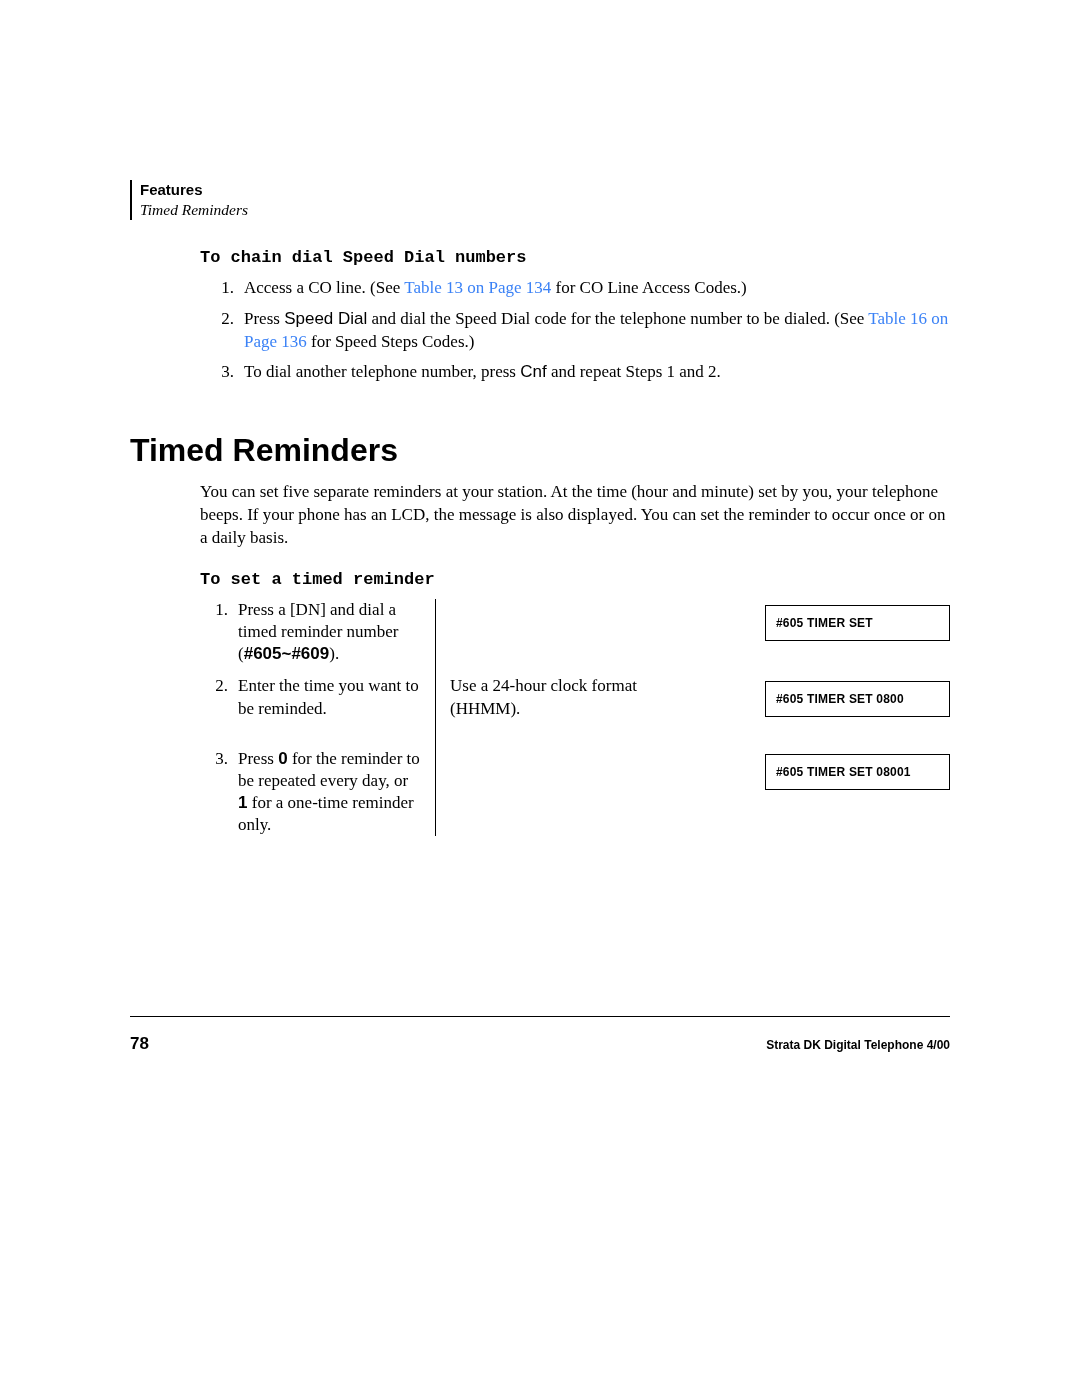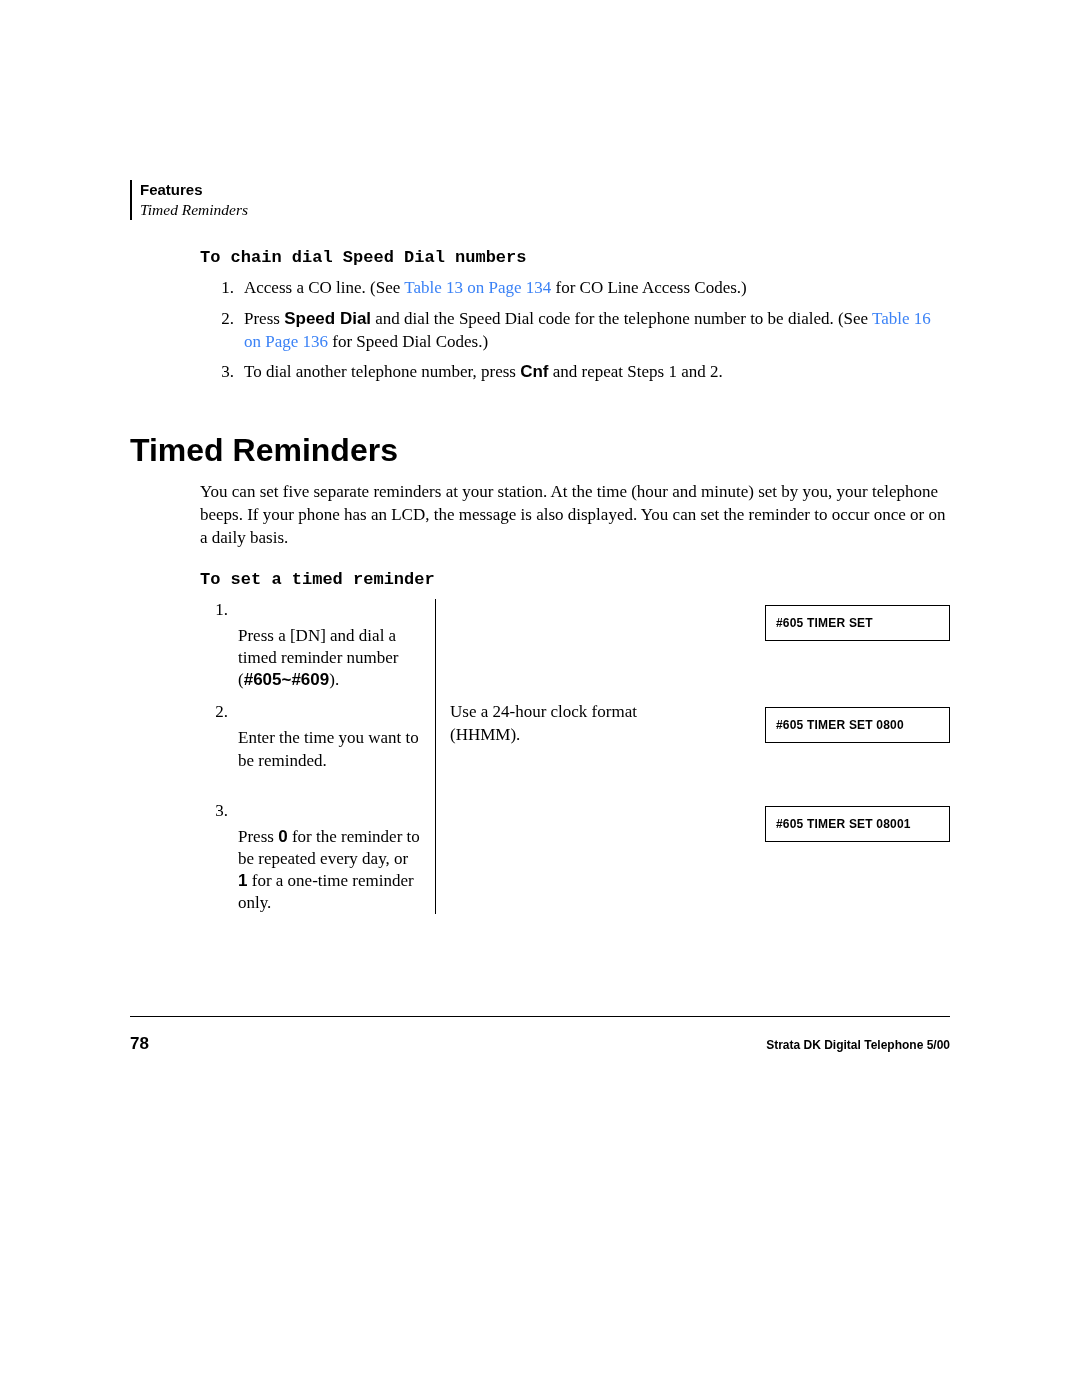--- a/index.html
+++ b/index.html
@@ -56,21 +56,21 @@
     padding-right: 10px;
   }
   .li .txt {
     flex: 1;
   }
   .link {
     color: #3b82f6;
   }
   .keycap {
     font-family: Arial, Helvetica, sans-serif;
-    font-weight: 700;
+    font-weight: 400;
   }
   .section-title {
     font-family: Arial, Helvetica, sans-serif;
     font-weight: bold;
     font-size: 32px;
     margin: 48px 0 12px 0;
   }
   .body-para {
     margin-left: 70px;
     font-size: 17px;
@@ -93,21 +93,21 @@
     font-size: 17px;
     line-height: 1.3;
     display: flex;
   }
   .col-left .num {
     width: 28px;
     flex: 0 0 28px;
     text-align: right;
     padding-right: 10px;
   }
-  .col-left .txt { flex: 1; margin-top: 26px; }
+  .col-left .txt { flex: 1; }
   .divider {
     width: 1px;
     background: #000;
     align-self: stretch;
   }
   .col-mid {
     width: 220px;
     flex: 0 0 220px;
     padding: 0 14px;
     box-sizing: border-box;
@@ -181,21 +181,21 @@
   <div class="ol">
     <div class="li">
       <div class="num">1.</div>
       <div class="txt">
         <span>Access a CO line. (See </span><span class="link">Table 13 on Page 134</span><span> for CO Line Access Codes.)</span>
       </div>
     </div>
     <div class="li">
       <div class="num">2.</div>
       <div class="txt">
-        <span>Press </span><span class="keycap">Speed Dial</span><span> and dial the Speed Dial code for the telephone number to be dialed. (See </span><span class="link">Table 16 on Page 136</span><span> for Speed Dial Codes.)</span>
+        <span>Press </span><span class="keycap">Speed Dial</span><span> and dial the Speed Dial code for the telephone number to be dialed. (See </span><span class="link">Table 16 on Page 136</span><span> for Speed Steps Codes.)</span>
       </div>
     </div>
     <div class="li">
       <div class="num">3.</div>
       <div class="txt">
         <span>To dial another telephone number, press </span><span class="keycap">Cnf</span><span> and repeat Steps 1 and 2.</span>
       </div>
     </div>
   </div>
 
@@ -259,16 +259,16 @@
       <div class="col-right">
         <div class="lcd">#605 TIMER SET 08001</div>
       </div>
     </div>
 
   </div>
 
   <div class="footer-rule"></div>
   <div class="footer">
     <div class="page-num">78</div>
-    <div class="footer-text">Strata DK Digital Telephone  5/00</div>
+    <div class="footer-text">Strata DK Digital Telephone  4/00</div>
   </div>
 
 </div>
 
 </body></html>

